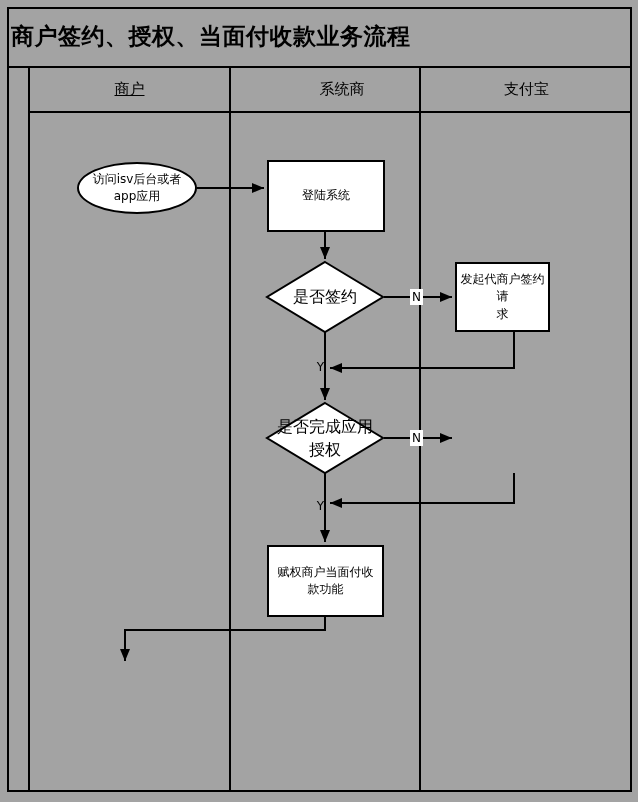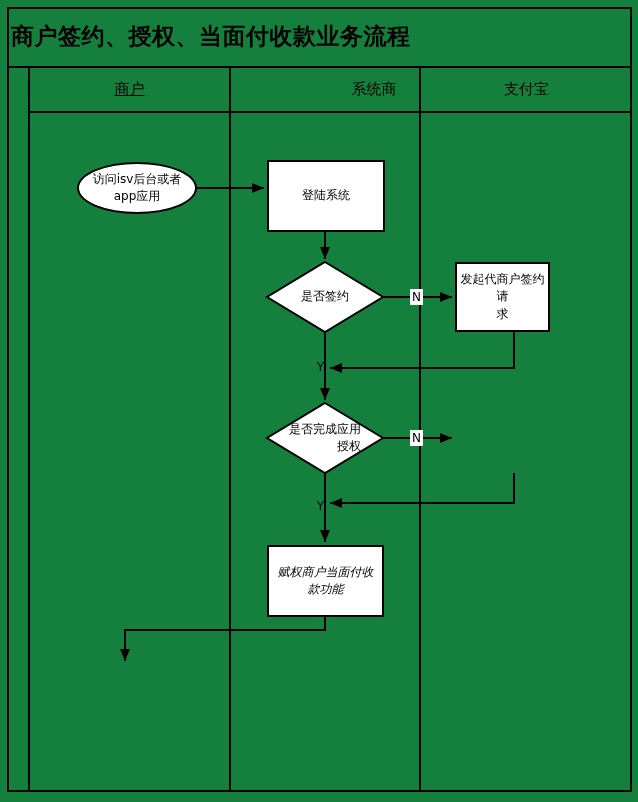--- a/index.html
+++ b/index.html
@@ -1,20 +1,20 @@
 <!DOCTYPE html>
 <html><head>
 <meta charset="utf-8">
 <style>
   html, body { margin: 0; padding: 0; background: #ffffff; }
   .page {
     position: relative;
     width: 638px;
     height: 802px;
-    background: #15803d;
+    background: #a3a3a3;
     font-family: "DejaVu Sans", sans-serif;
     color: #000000;
     overflow: hidden;
   }
   .outer {
     position: absolute;
     left: 7px; top: 7px;
     width: 625px; height: 785px;
     border: 2px solid #000;
     box-sizing: border-box;
@@ -64,22 +64,22 @@
     line-height: 1.45;
     white-space: pre-line;
     z-index: 2;
   }
   .ellipse { border-radius: 50%; }
   .diamond-text {
     position: absolute;
     display: flex;
     align-items: center;
     justify-content: center;
-    text-align: right;
-    font-size: 12px;
+    text-align: center;
+    font-size: 16px;
     line-height: 1.45;
     white-space: pre-line;
     z-index: 2;
   }
   .branch-label {
     position: absolute;
     display: flex;
     align-items: center;
     justify-content: center;
     font-size: 12px;
@@ -97,21 +97,21 @@
   <div class="outer"></div>
   <div class="title">商户签约、授权、当面付收款业务流程</div>
 
   <div class="hline" style="left:7px; top:66px; width:625px; height:2px;"></div>
   <div class="hline" style="left:29px; top:111px; width:603px; height:2px;"></div>
   <div class="vline" style="left:28px; top:66px; width:2px; height:726px;"></div>
   <div class="vline" style="left:229px; top:66px; width:2px; height:726px;"></div>
   <div class="vline" style="left:419px; top:66px; width:2px; height:726px;"></div>
 
   <div class="lane-header" style="left:30px; width:199px;text-decoration:underline;">商户</div>
-  <div class="lane-header" style="left:231px; width:222px;margin-left:32px;">系统商</div>
+  <div class="lane-header" style="left:231px; width:222px;">系统商</div>
   <div class="lane-header" style="left:421px; width:211px;">支付宝</div>
 
   <svg class="connectors" width="638" height="802" viewBox="0 0 638 802">
     <defs>
       <marker id="arrow" markerWidth="12" markerHeight="10" refX="12" refY="5" orient="auto" markerUnits="userSpaceOnUse">
         <path d="M0,0 L12,5 L0,10 z" fill="#000"></path>
       </marker>
     </defs>
 
     <path d="M197,188 L264,188" stroke="#000" stroke-width="2" fill="none" marker-end="url(#arrow)"></path>
@@ -129,21 +129,21 @@
   </svg>
 
   <div class="node ellipse" style="left:77px; top:162px; width:120px; height:52px;">访问isv后台或者
 app应用</div>
   <div class="node" style="left:267px; top:154px; width:118px; height:72px;margin-top:6px;">登陆系统</div>
   <div class="diamond-text" style="left:267px; top:285px; width:116px; height:24px;">是否签约</div>
   <div class="node" style="left:455px; top:262px; width:95px; height:70px;">发起代商户签约请
 求</div>
   <div class="diamond-text" style="left:267px; top:408px; width:116px; height:60px;">是否完成应用
 授权</div>
-  <div class="node" style="left:267px; top:545px; width:117px; height:72px;font-style:italic;">赋权商户当面付收
+  <div class="node" style="left:267px; top:545px; width:117px; height:72px;">赋权商户当面付收
 款功能</div>
 
   <div class="branch-label" style="left:410px; top:289px;">N</div>
   <div class="branch-label no-bg" style="left:314px; top:359px;">Y</div>
   <div class="branch-label" style="left:410px; top:430px;">N</div>
   <div class="branch-label no-bg" style="left:314px; top:498px;">Y</div>
 
 </div>
 
 </body></html>

